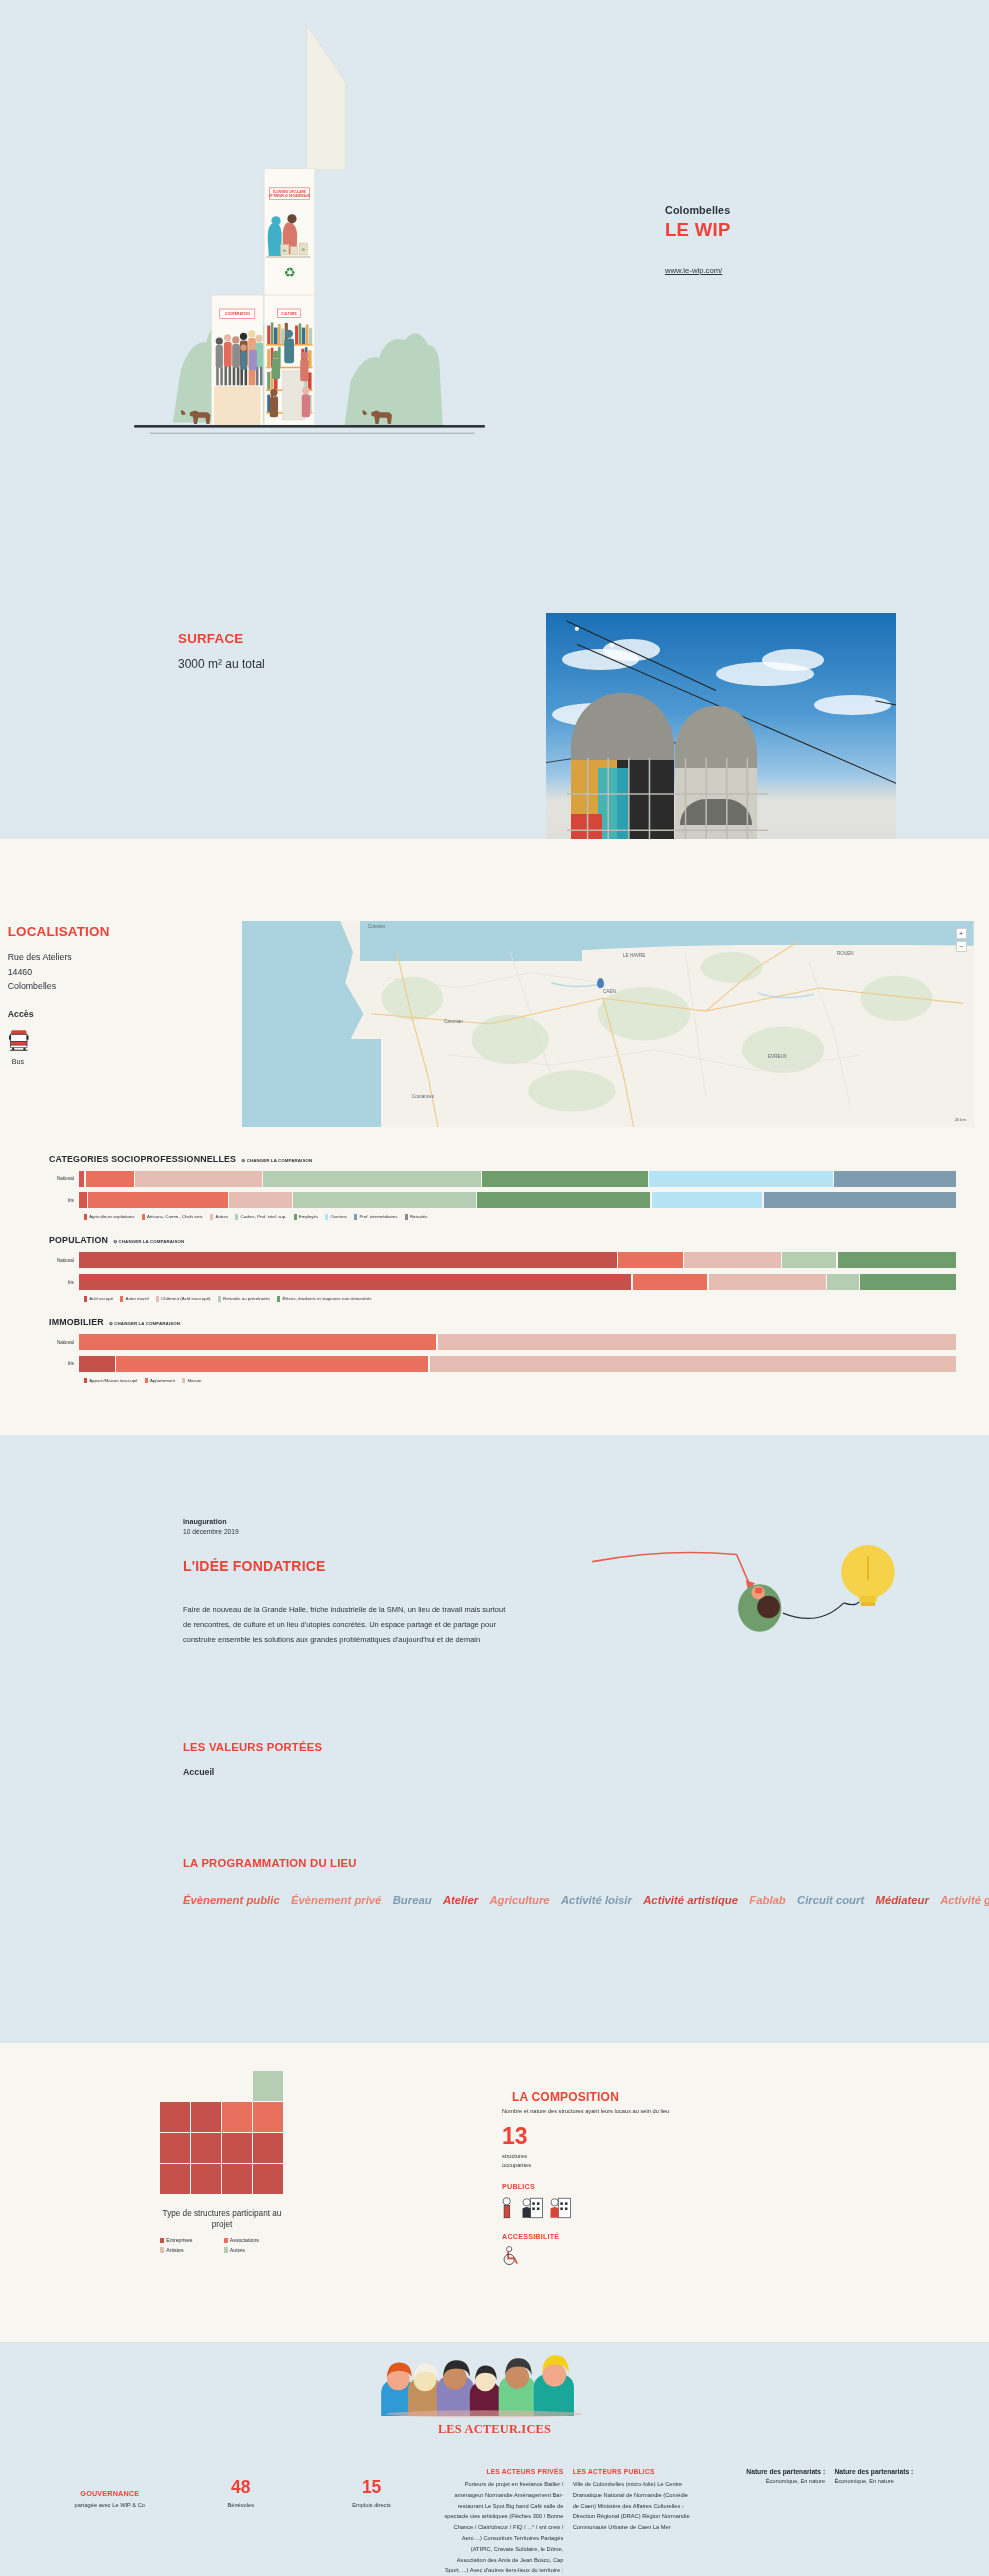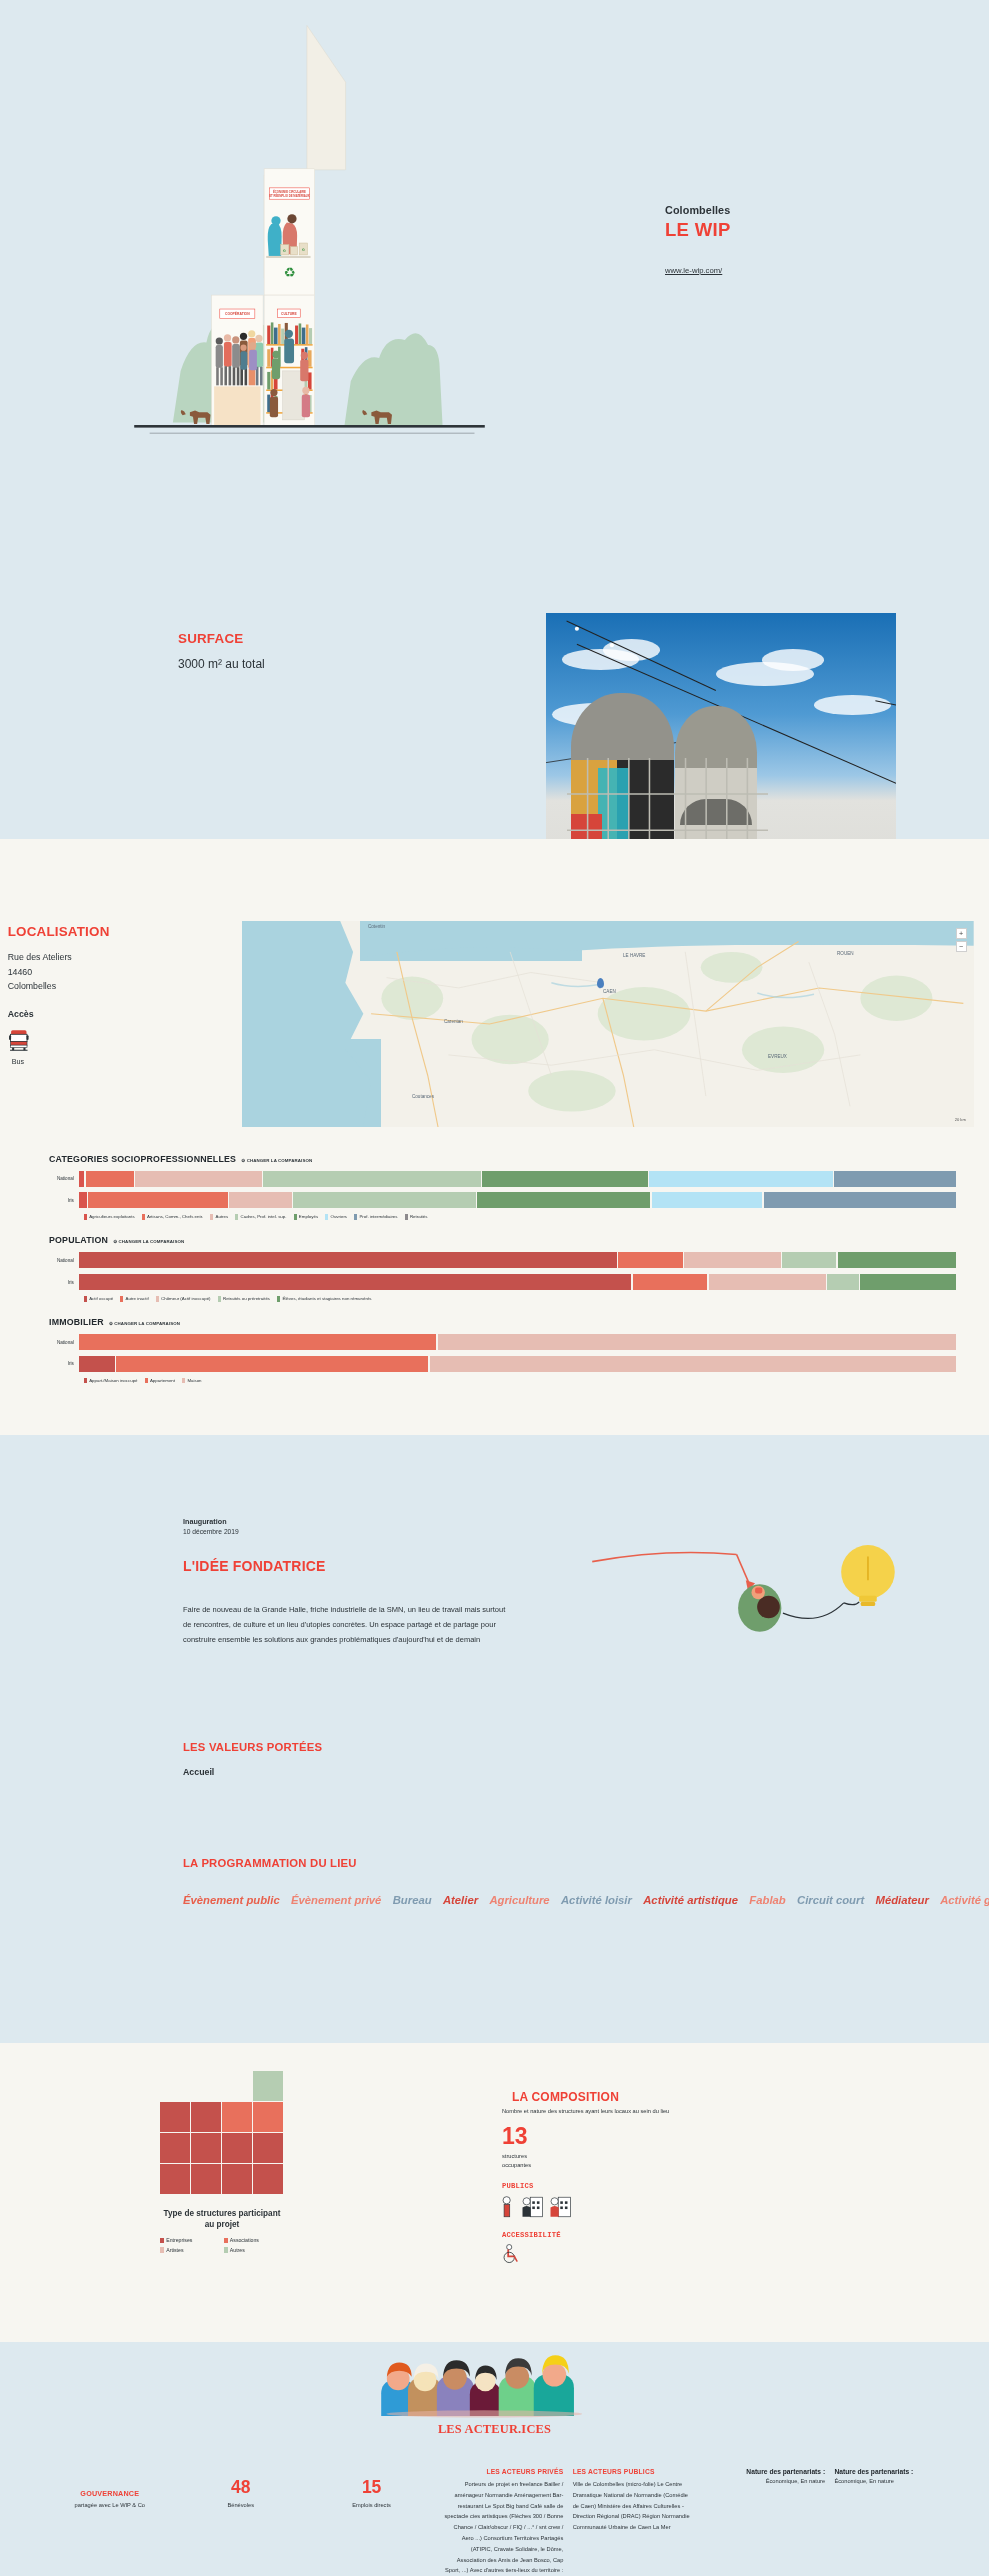--- a/index.html
+++ b/index.html
@@ -97,28 +97,28 @@
   .prog-wrap { position:absolute; left: 183px; top: 10.3px; width: 618px; }
   .prog-h { font-size: 11.3px; }
   .prog-tags { margin-top: 20.6px; line-height: 1.85; }
   .prog-tag { font-size: 11.3px; font-style: italic; font-weight: 700; margin-right: 11.3px; white-space: nowrap; }
 
   
   #composition { height: 299px; }
   .waffle { position:absolute; left: 160px; top: 28px; width: 129px; }
   .waffle-grid { display:grid; grid-template-columns: repeat(4, 30px); grid-auto-rows: 30px; gap: 1px; }
   .waffle-cell { width:30px; height:30px; }
-  .waffle-cap { text-align:center; font-size: 8.2px; font-weight: 700; line-height: 1.35; margin-top: 14.4px; width: 124px; }
+  .waffle-cap { text-align:center; font-size: 8.2px; font-weight: 400; line-height: 1.35; margin-top: 14.4px; width: 124px; }
   .waffle-legend { display:grid; grid-template-columns: 1fr 1fr; gap: 3.6px 9.3px; margin-top: 7.2px; width: 118px; }
   .comp-right { position:absolute; left: 502px; top: 47px; width: 289px; }
   .comp-h { font-size: 12px; padding-left: 10px; }
   .comp-sub { font-size: 5.7px; margin-top: 4.1px; color:#2c3338; }
   .comp-big { font-size: 23px; font-weight: 900; color:#ef4136; margin-top: 11.3px; line-height:1; }
   .comp-note { font-size: 5.7px; line-height: 1.5; margin-top: 4.1px; }
-  .comp-sec-h { font-size: 7.2px; margin-top: 12.4px; font-family: Liberation Mono, monospace; }
+  .comp-sec-h { font-size: 7.2px; margin-top: 12.4px; }
   .pub-icons { display:flex; gap: 7.2px; margin-top: 6.2px; align-items:flex-end; }
 
   
   #acteurs { height: 330px; }
   .act-illu { position:absolute; left: 381px; top: 7.7px; width: 222px; height: 67px; }
   .act-title { position:absolute; left: 0; width:100%; top: 80px; text-align:center; font-size: 12.4px; font-family: Liberation Serif, serif; }
   .act-cols { position:absolute; left: 49px; top: 126px; width: 907px; display:flex; gap: 9.3px; }
   .act-col { flex: 1; }
   .act-col-gov { text-align:center; padding-top: 21.6px; }
   .gov-h { font-size: 7.2px; }

